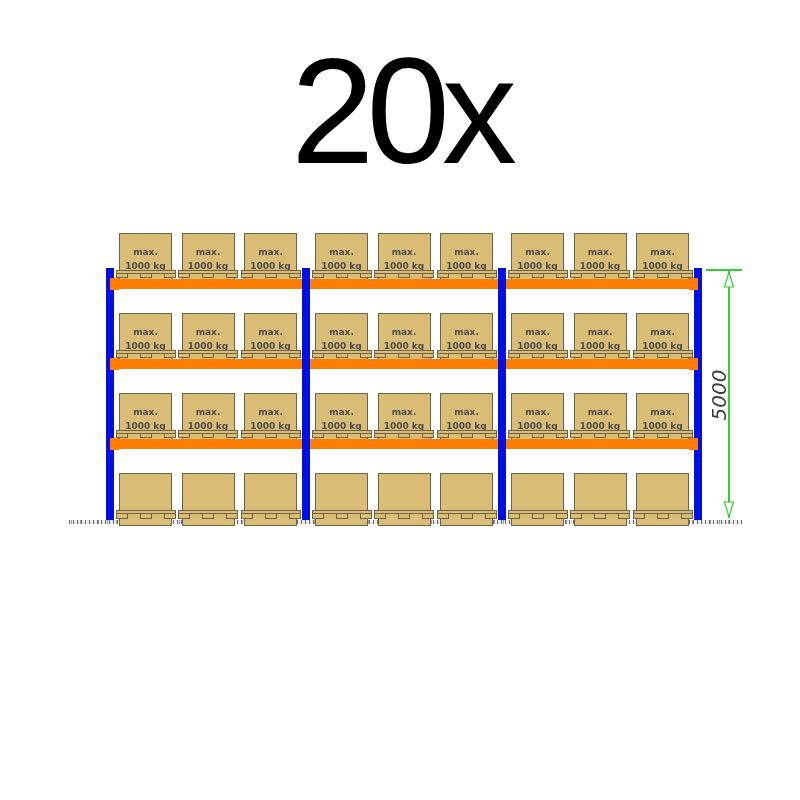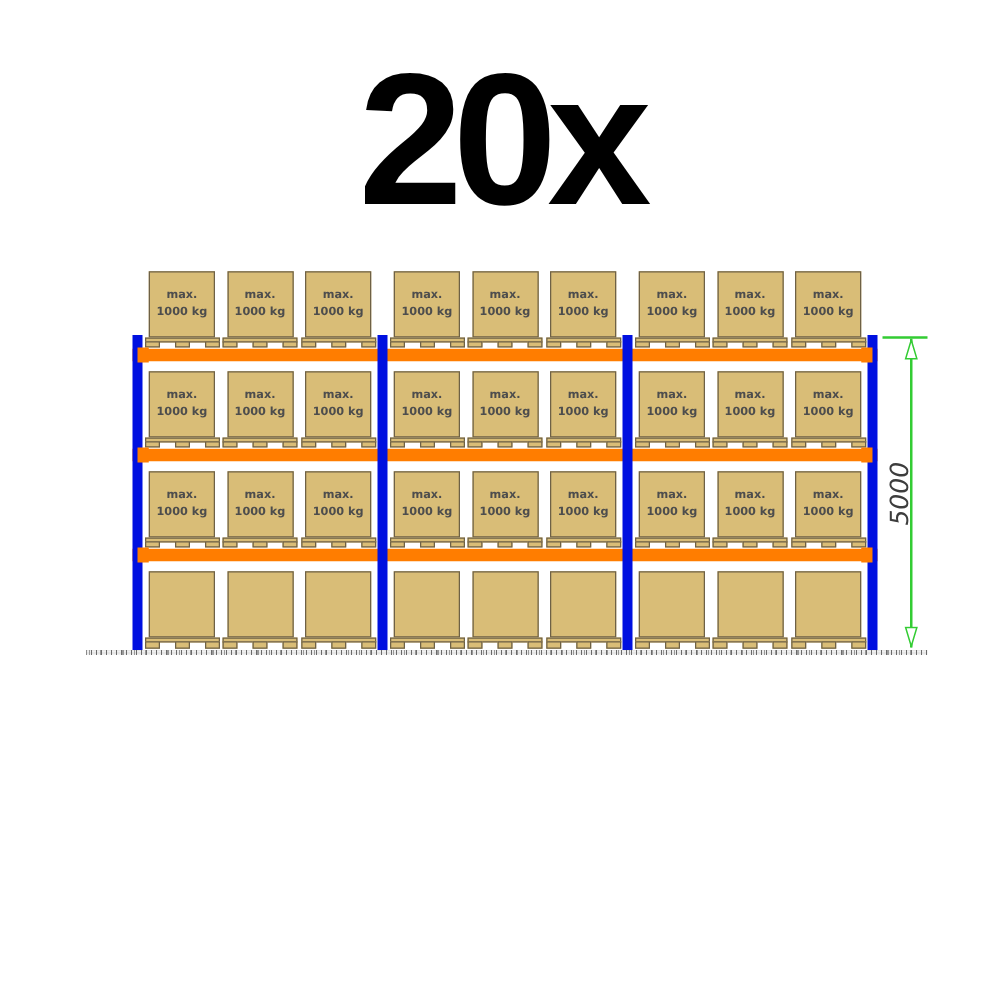--- a/index.html
+++ b/index.html
@@ -4,30 +4,30 @@
 <style>
   html,body{margin:0;padding:0;background:#fff;}
   *{box-sizing:border-box;}
   .canvas{
     position:relative;width:800px;height:800px;background:#fff;overflow:hidden;
     font-family:"Liberation Sans",sans-serif;
   }
   
   .multiplier{
     position:absolute;top:36px;left:0;width:800px;height:160px;
-    font-size:150px;font-weight:700;line-height:1;letter-spacing:-8px;
+    font-size:150px;font-weight:400;line-height:1;letter-spacing:-8px;
     text-align:center;color:#000;font-family:"Liberation Sans",sans-serif;
   }
   
   .post{position:absolute;width:8px;background:var(--post-blue);z-index:3;}
   .beam{position:absolute;height:10px;background:var(--beam-orange);z-index:2;}
   .beam-cap{position:absolute;width:9px;height:12px;background:var(--beam-orange);z-index:4;}
   .unit{position:absolute;z-index:1;}
   .box{
-    position:absolute;left:3.5px;top:0;width:53px;height:53px;
+    position:absolute;left:3.5px;top:16px;width:53px;height:53px;
     background:var(--box-tan);border:1px solid var(--box-border);
     display:flex;flex-direction:column;align-items:center;justify-content:center;
   }
   .box-label{
     font-family:"DejaVu Sans",sans-serif;font-size:9px;font-weight:700;
     color:var(--text-gray);line-height:1.5;text-align:center;white-space:nowrap;
   }
   .deck{position:absolute;left:0;top:53px;width:60px;height:4px;
     background:var(--box-tan);border:1px solid var(--box-border);}
   .foot{position:absolute;top:56px;width:12px;

